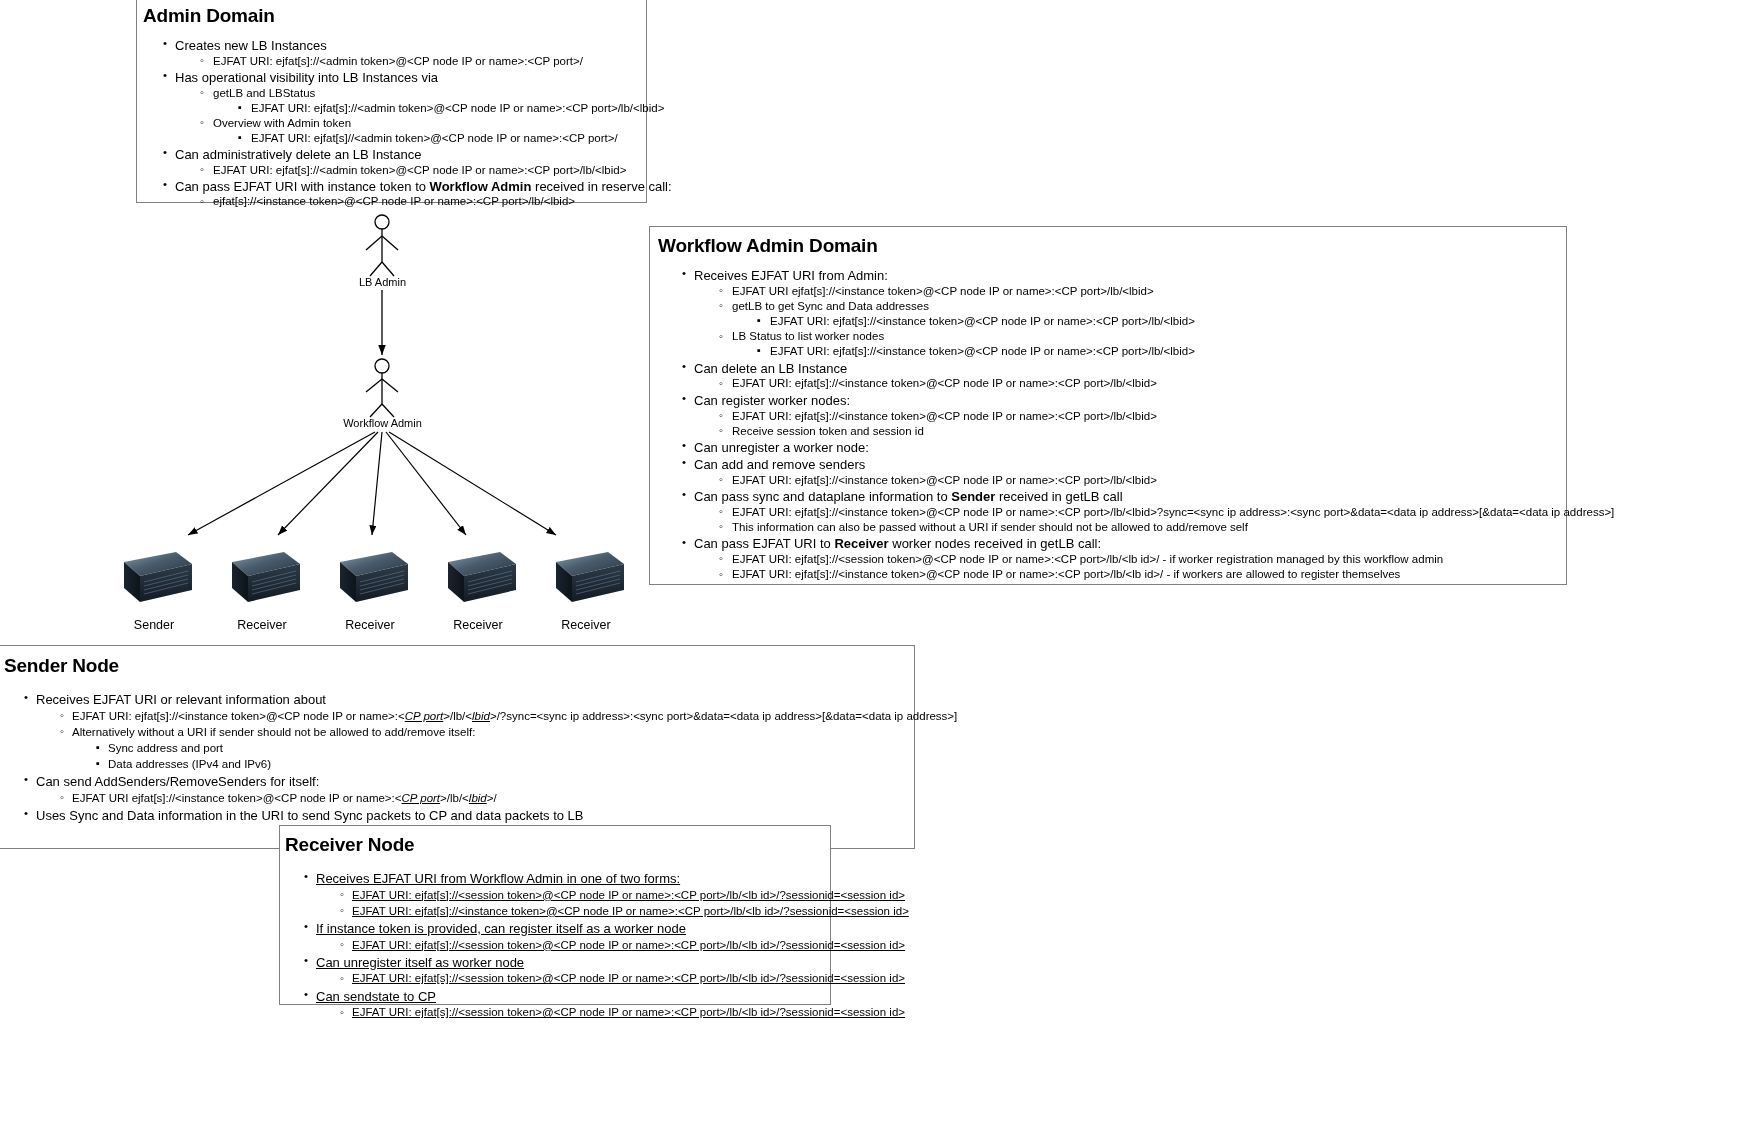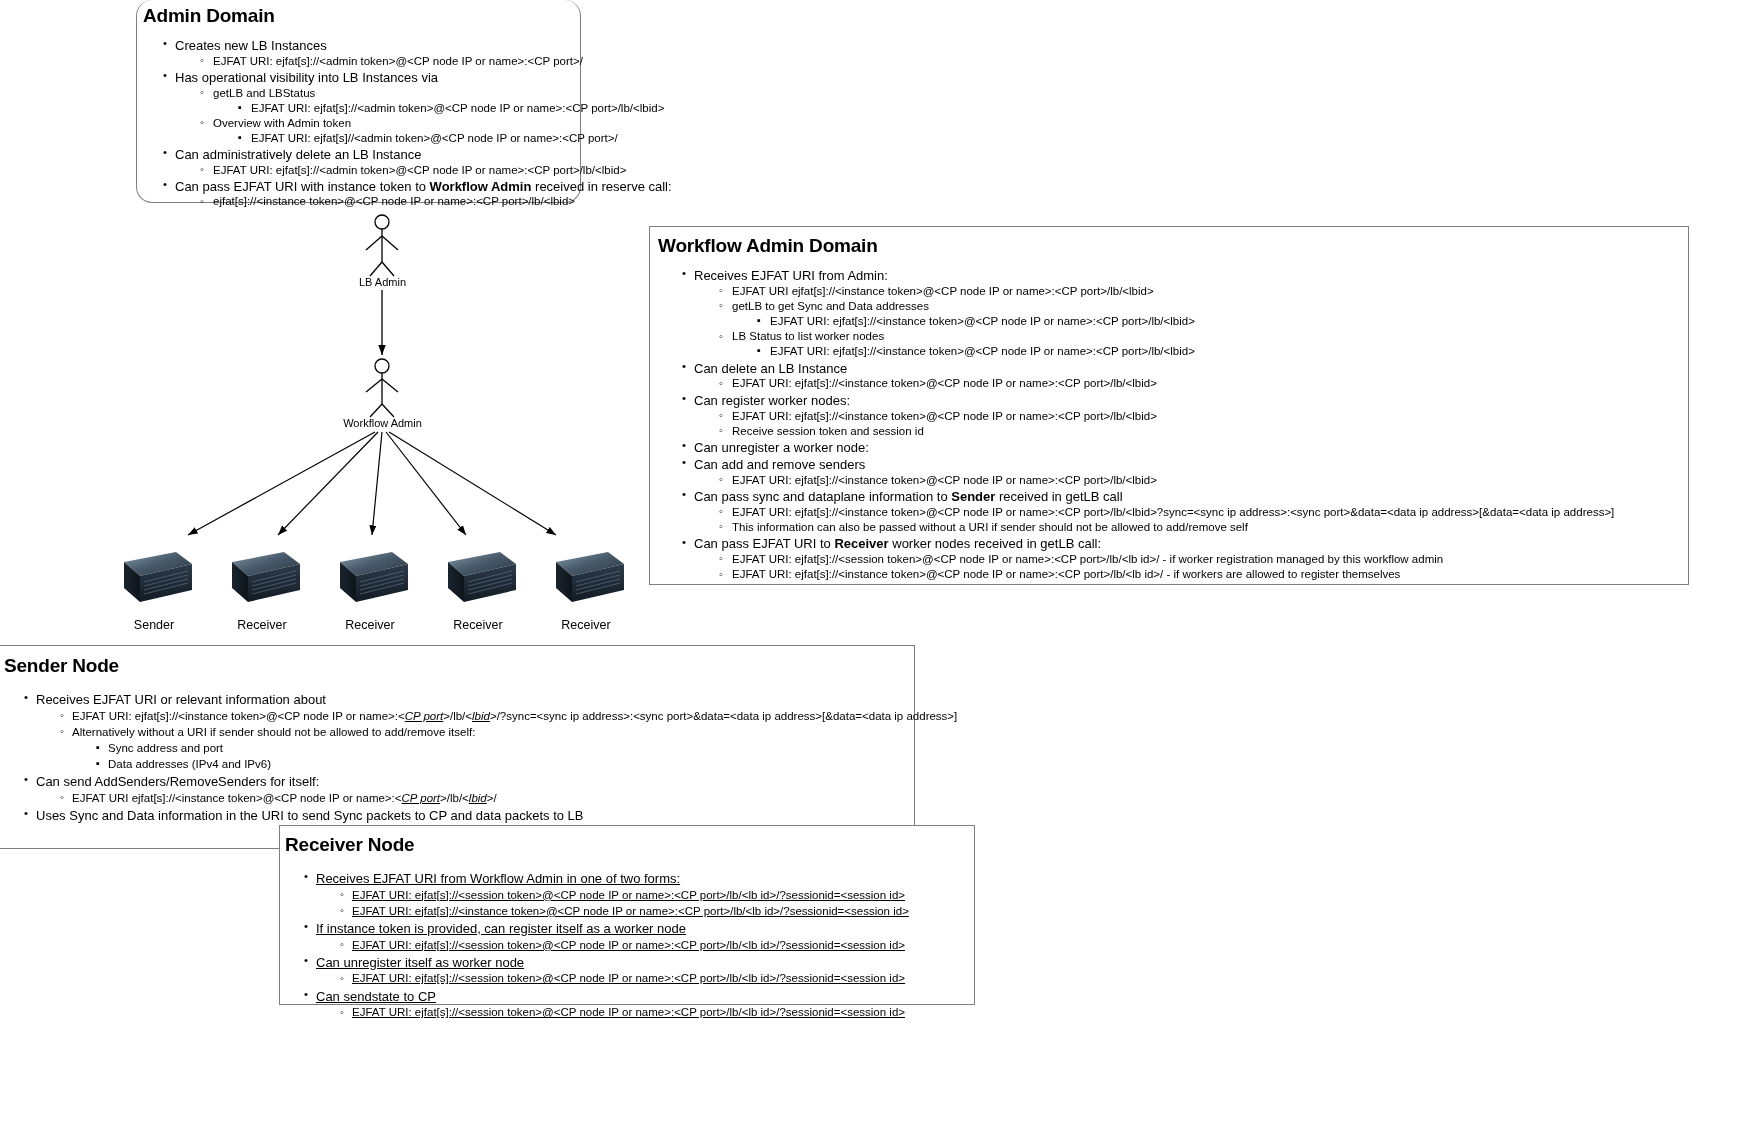--- a/index.html
+++ b/index.html
@@ -29,45 +29,45 @@
   .wf .lvl1{padding-left:44px;}
   .wf .lvl1::before{left:32px;}
   .wf .lvl2{padding-left:82px;}
   .wf .lvl2::before{left:69px;}
   .wf .lvl3{padding-left:120px;}
   .wf .lvl3::before{left:107px;}
   b{font-weight:bold;}
   i{font-style:italic;text-decoration:underline;}
 
   
-  #admin-box{left:136px;top:0px;width:445px;height:203px;border-top:none;border-radius:16px;}
+  #admin-box{left:136px;top:0px;width:511px;height:203px;border-top:none;}
   #admin-box .box-title{margin-top:5px;}
   #admin-box ul{margin-top:2px;}
   #admin-box li{margin-bottom:1.5px;}
 
   
-  #workflow-box{left:649px;top:226px;width:1040px;height:359px;}
+  #workflow-box{left:649px;top:226px;width:918px;height:359px;}
   #workflow-box .box-title{margin-top:8px;margin-left:8px;}
   #workflow-box ul{margin-top:10px;}
   #workflow-box li{margin-bottom:1.6px;}
 
   
   #sender-box{left:0px;top:645px;width:915px;height:204px;border-left:none;}
   #sender-box .box-title{margin-top:9px;margin-left:4px;}
   #sender-box ul{margin-top:14px;}
   #sender-box li{margin-bottom:2.5px;}
   #sender-box .lvl1{padding-left:36px;}
   #sender-box .lvl1::before{left:24px;}
   #sender-box .lvl2{padding-left:72px;}
   #sender-box .lvl2::before{left:60px;}
   #sender-box .lvl3{padding-left:108px;}
   #sender-box .lvl3::before{left:96px;}
 
   
-  #receiver-box{left:279px;top:825px;width:696px;height:180px;}
+  #receiver-box{left:279px;top:825px;width:552px;height:180px;}
   #receiver-box .box-title{margin-top:8px;margin-left:5px;}
   #receiver-box ul{margin-top:14px;}
   #receiver-box li{margin-bottom:2.5px;text-decoration:underline;}
   #receiver-box .lvl1{padding-left:36px;}
   #receiver-box .lvl1::before{left:24px;}
   #receiver-box .lvl2{padding-left:72px;}
   #receiver-box .lvl2::before{left:60px;}
 
   
   #diagram{position:absolute;left:0;top:0;width:1741px;height:1124px;pointer-events:none;}

